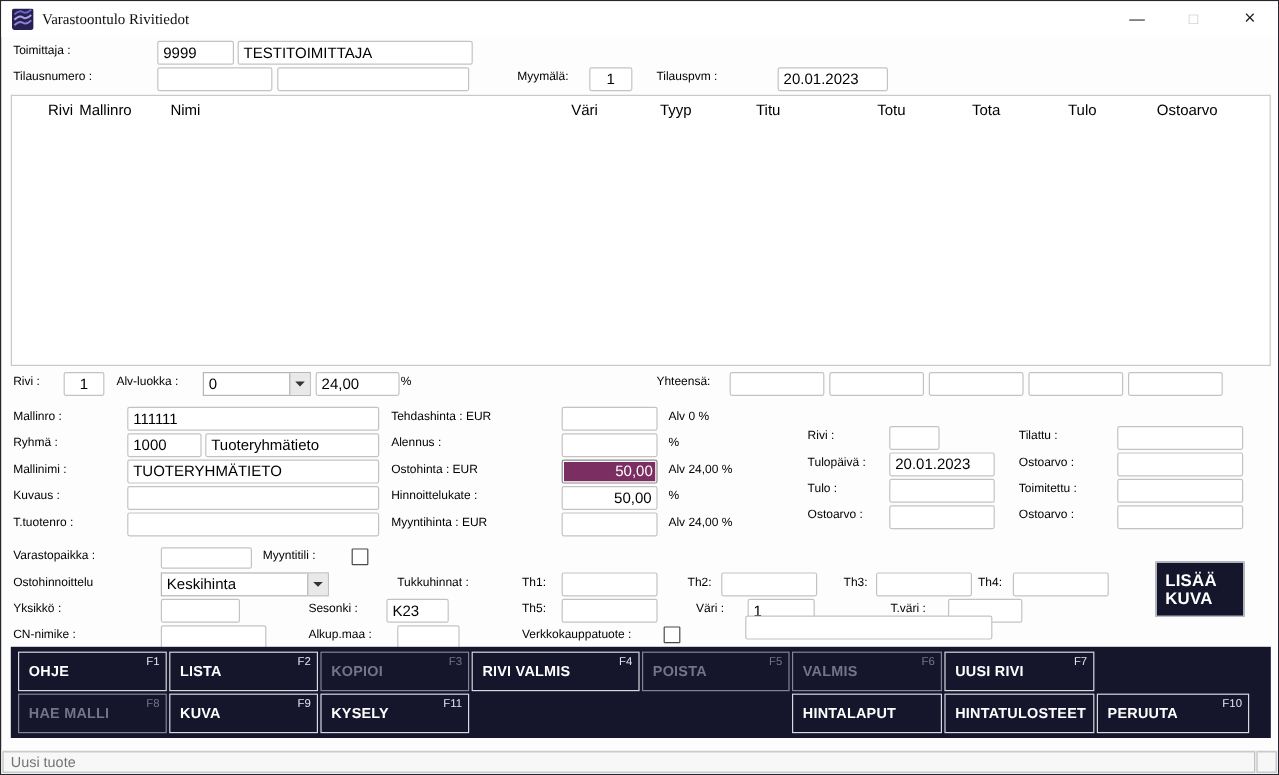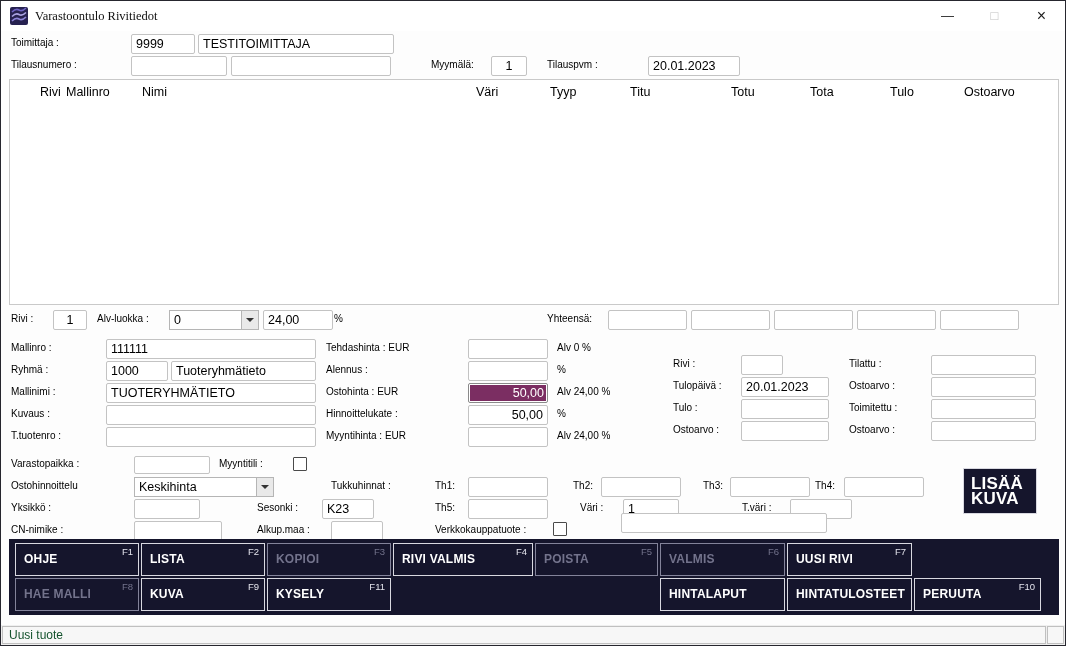--- a/index.html
+++ b/index.html
@@ -45,26 +45,26 @@
          display:flex; align-items:center; padding-left:8px; cursor:pointer; }
   .blabel { font-weight:bold; font-size:12px; line-height:13px; white-space:pre-line; letter-spacing:.2px; }
   .fkey { position:absolute; top:2px; right:5px; font-size:9.5px; font-weight:normal; color:#e3e3ec; }
   .btn.disabled { color:#73738c; border-color:#83839a; cursor:default; }
   .btn.disabled .fkey { color:#73738c; }
   .plus { position:absolute; right:7px; top:9px; width:14px; height:14px; border:1px solid #dcdce4;
           color:#eeeef4; font-size:12px; line-height:12px; text-align:center; font-weight:bold; }
   .bigbtn { position:absolute; left:962px; top:467px; width:74px; height:46px; background:#15152c;
             border:1px solid #d8d8e0; color:#fff; display:flex; align-items:center; padding-left:7px;
             cursor:pointer; }
-  .bigbtn .blabel { font-size:17px; line-height:15px; }
+  .bigbtn .blabel { font-size:14px; line-height:15px; }
 
   
   .status { position:absolute; left:0; bottom:0; width:100%; height:20px; background:#efefef; }
   .sfield { position:absolute; left:1px; top:1px; right:19px; bottom:1px; border:1px solid #c0c0c0;
-            background:#f7f7f7; font-size:12px; color:#14532d; padding:1px 6px; white-space:nowrap; }
+            background:#f7f7f7; font-size:12px; color:#737373; padding:1px 6px; white-space:nowrap; }
   .sgrip { position:absolute; right:1px; top:1px; width:17px; bottom:1px; border:1px solid #c0c0c0;
            background:#f7f7f7; }
 </style>
 </head>
 <body>
 
 <div class="win">
 
   <div class="titlebar">
     <span class="appicon">

